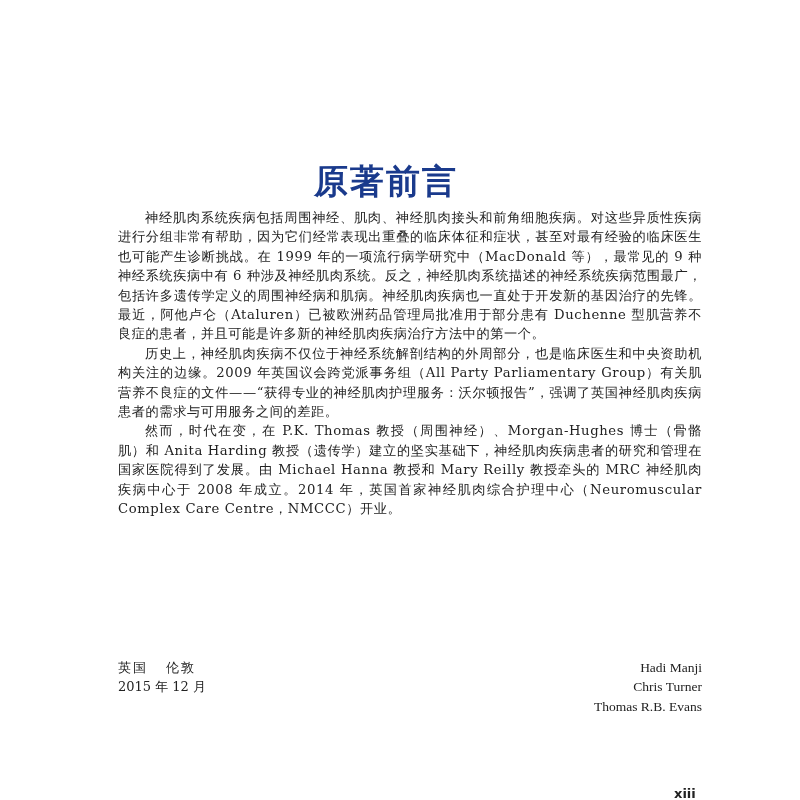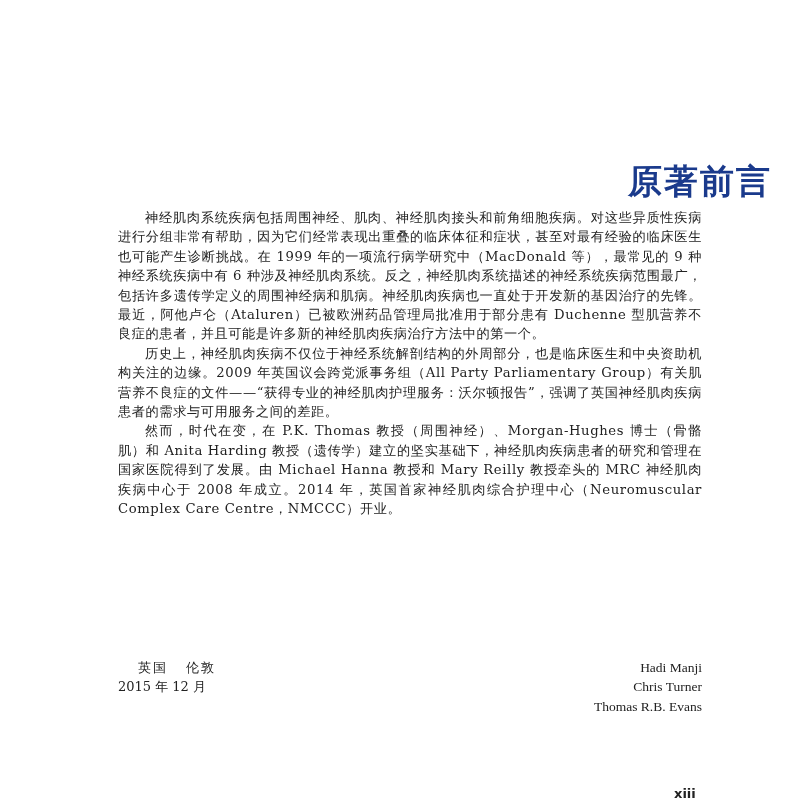--- a/index.html
+++ b/index.html
@@ -13,21 +13,21 @@
       position: relative;
       overflow: hidden;
       font-family: "DejaVu Serif", "Liberation Serif", serif;
       color: #222222;
     }
     .title {
       position: absolute;
       top: 136px;
       left: 0;
       width: 772px;
-      text-align: right;
+      text-align: center;
       font-size: 34px;
       font-weight: bold;
       color: #1a3a8c;
       letter-spacing: 2px;
       font-family: "DejaVu Serif", "Liberation Serif", serif;
     }
     .body-text {
       position: absolute;
       top: 208px;
       left: 118px;
@@ -46,21 +46,20 @@
       top: 658px;
       font-size: 13px;
       line-height: 19.4px;
     }
     .sign-left {
       left: 118px;
       text-align: left;
     }
     .sign-left .place {
       letter-spacing: 2px;
-      margin-left: 20px;
     }
     .sign-left .place .gap {
       display: inline-block;
       width: 18px;
     }
     .sign-right {
       right: 98px;
       text-align: right;
       font-family: "Liberation Serif", "DejaVu Serif", serif;
       font-size: 13.5px;

